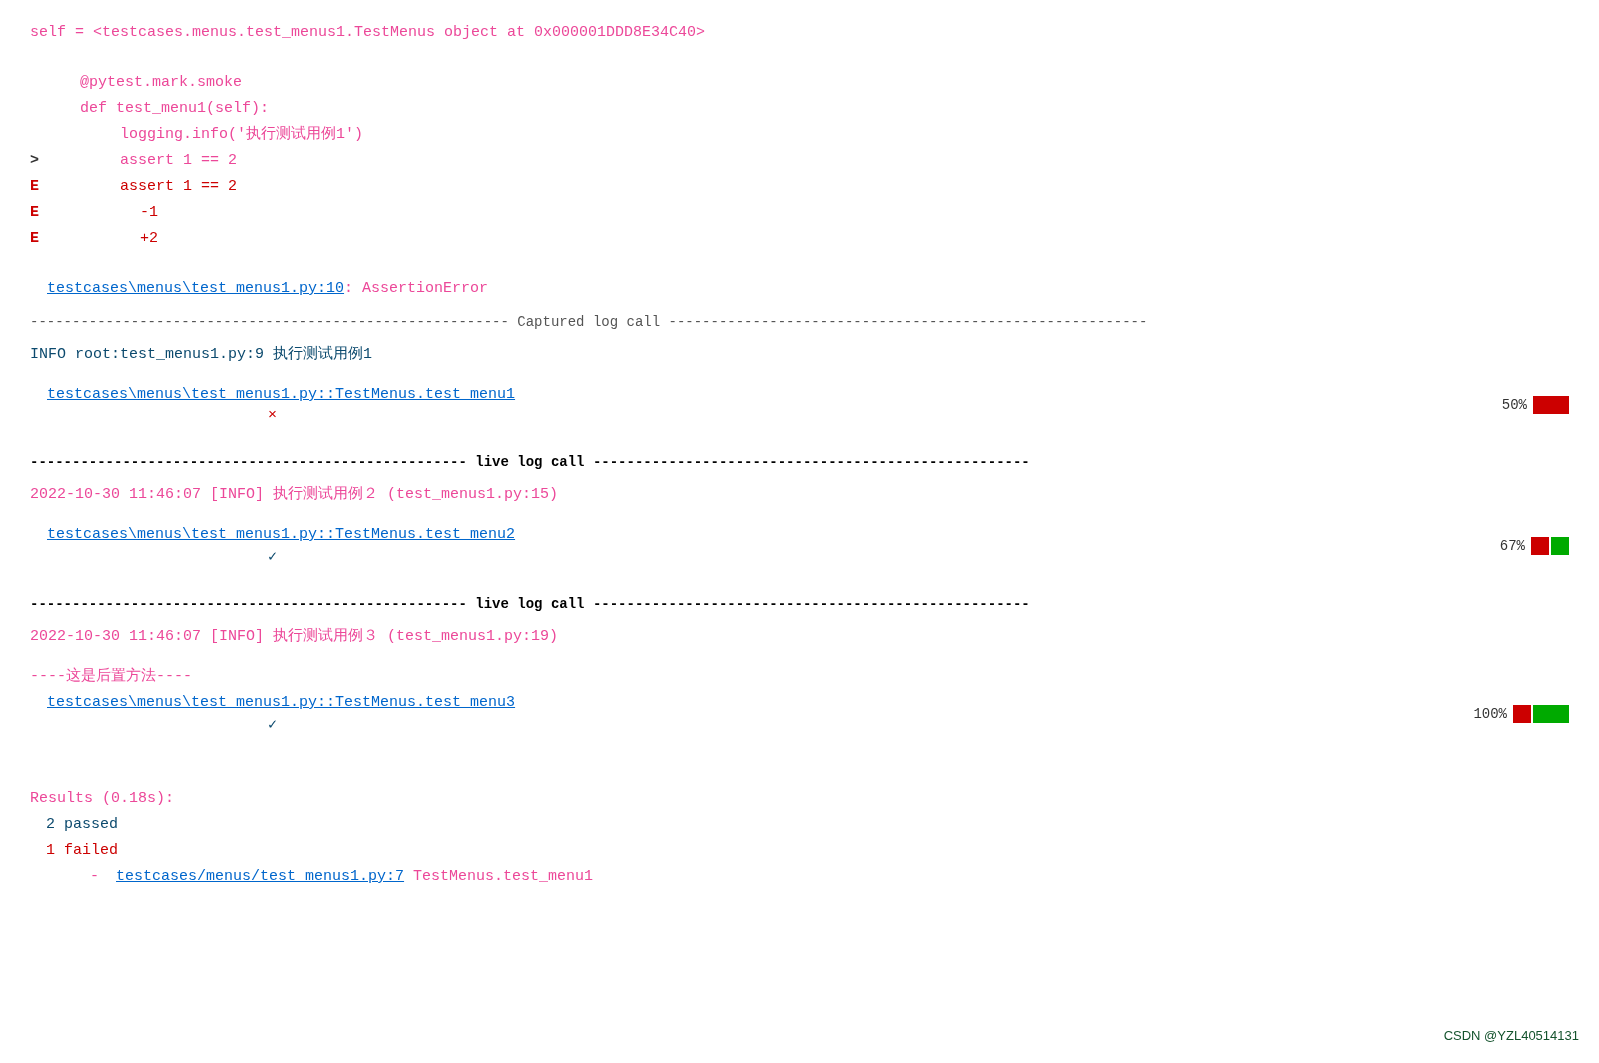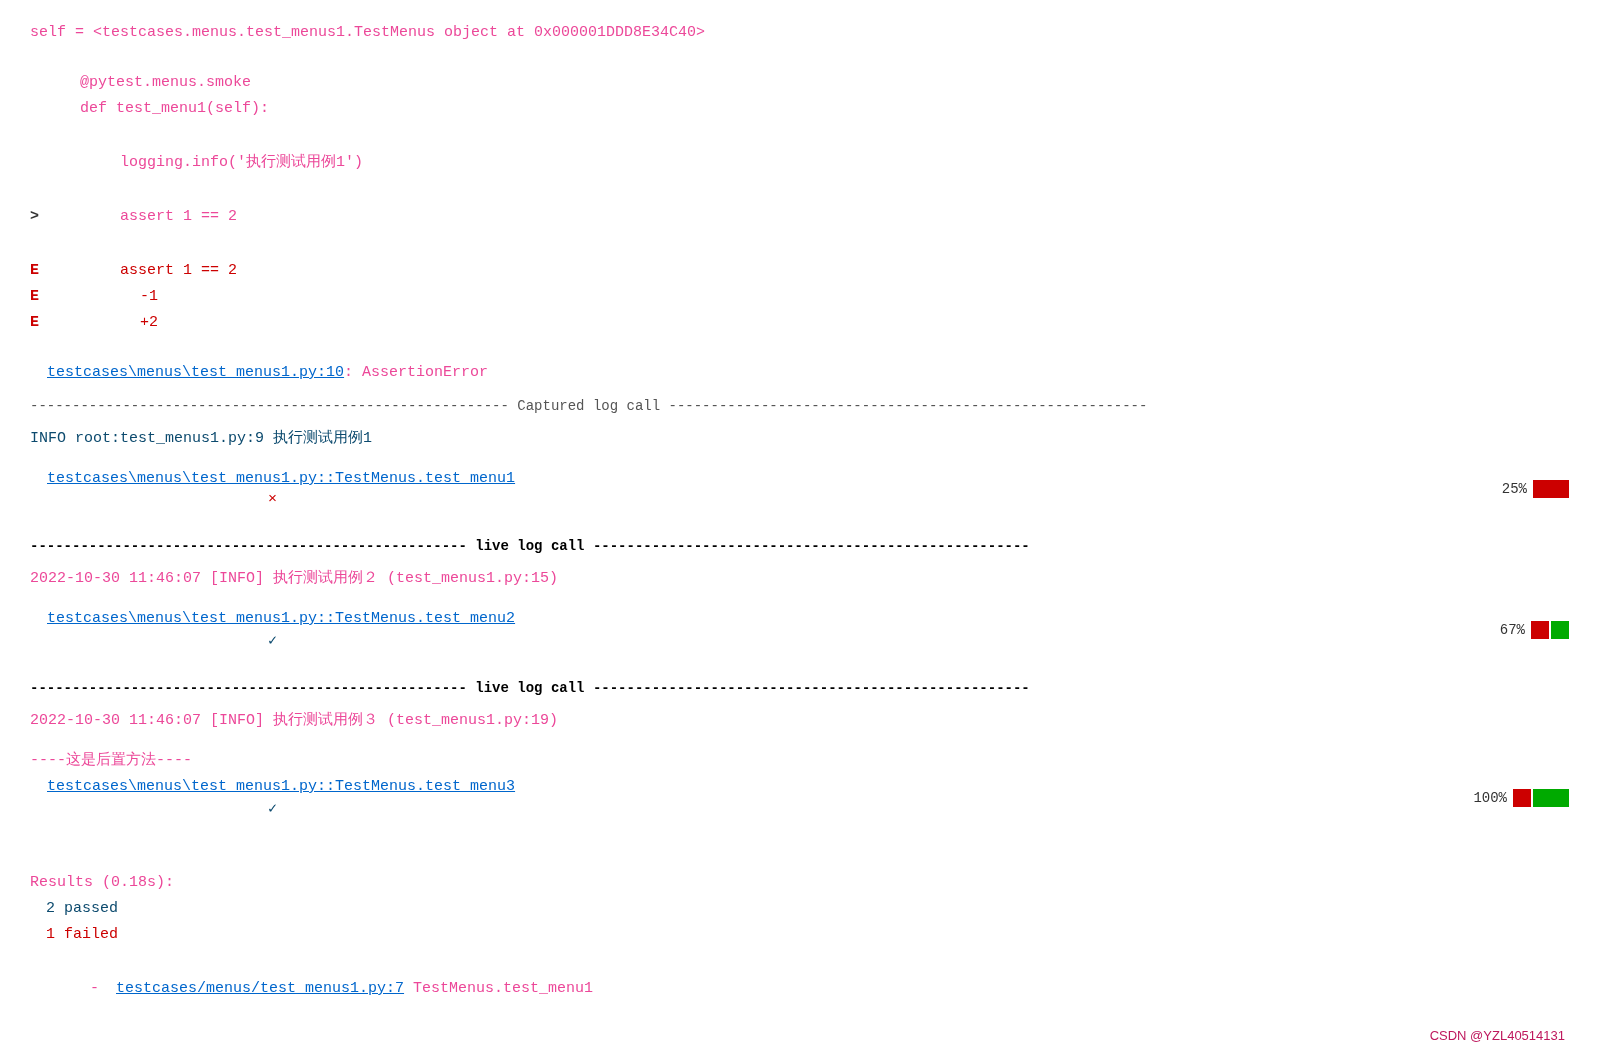--- a/index.html
+++ b/index.html
@@ -33,21 +33,21 @@
       font-weight: bold;
     }
     .line-prefix.arrow {
       color: #333;
     }
     .line-content {
       flex: 1;
     }
     .indent1 { margin-left: 20px; }
     .indent2 { margin-left: 16px; }
-    .indent3 { margin-left: 60px; margin-top: 28px; }
+    .indent3 { margin-left: 60px; }
     .indent4 { margin-left: 80px; }
 
     .red { color: #cc0000; }
     .green { color: #0c4a6e; }
     .blue-link { color: #0066cc; text-decoration: underline; cursor: pointer; margin-left: 17px; }
     .dark { color: #ec4899; }
 
     .separator {
       color: #555;
       font-size: 14px;
@@ -103,39 +103,39 @@
 
     .spacer { height: 14px; }
 
     .results-section {
       margin-top: 20px;
     }
 
     .watermark {
       position: fixed;
       bottom: 20px;
-      right: 34px;
-      color: #be185d;
+      right: 20px;
+      color: #14532d;
       font-size: 13px;
       font-family: Arial, sans-serif;
     }
   </style>
 </head>
 <body>
 
 <div class="line">
   <span class="line-content dark">self = &lt;testcases.menus.test_menus1.TestMenus object at 0x000001DDD8E34C40&gt;</span>
 </div>
 
 <div class="spacer"></div>
 
 <div class="code-block">
   <div class="line">
     <span class="line-prefix"></span>
-    <span class="line-content indent1 dark">@pytest.menus.smoke</span>
+    <span class="line-content indent1 dark">@pytest.mark.smoke</span>
   </div>
   <div class="line">
     <span class="line-prefix"></span>
     <span class="line-content indent1 dark">def test_menu1(self):</span>
   </div>
   <div class="line">
     <span class="line-prefix"></span>
     <span class="line-content indent3 dark">logging.info('执行测试用例1')</span>
   </div>
   <div class="line">
@@ -170,21 +170,21 @@
 </div>
 
 <div class="spacer"></div>
 
 <div class="test-result-row">
   <div class="test-result-left">
     <span class="blue-link">testcases\menus\test_menus1.py::TestMenus.test_menu1</span>
     <span class="red">×</span>
   </div>
   <div class="test-result-right">
-    <span class="progress-pct dark">25%</span>
+    <span class="progress-pct dark">50%</span>
     <div class="progress-bar">
       <div class="bar-red" style="width:36px;"></div>
     </div>
   </div>
 </div>
 
 <div class="spacer"></div>
 
 <div class="separator-bold">---------------------------------------------------- live log call ----------------------------------------------------</div>
 

